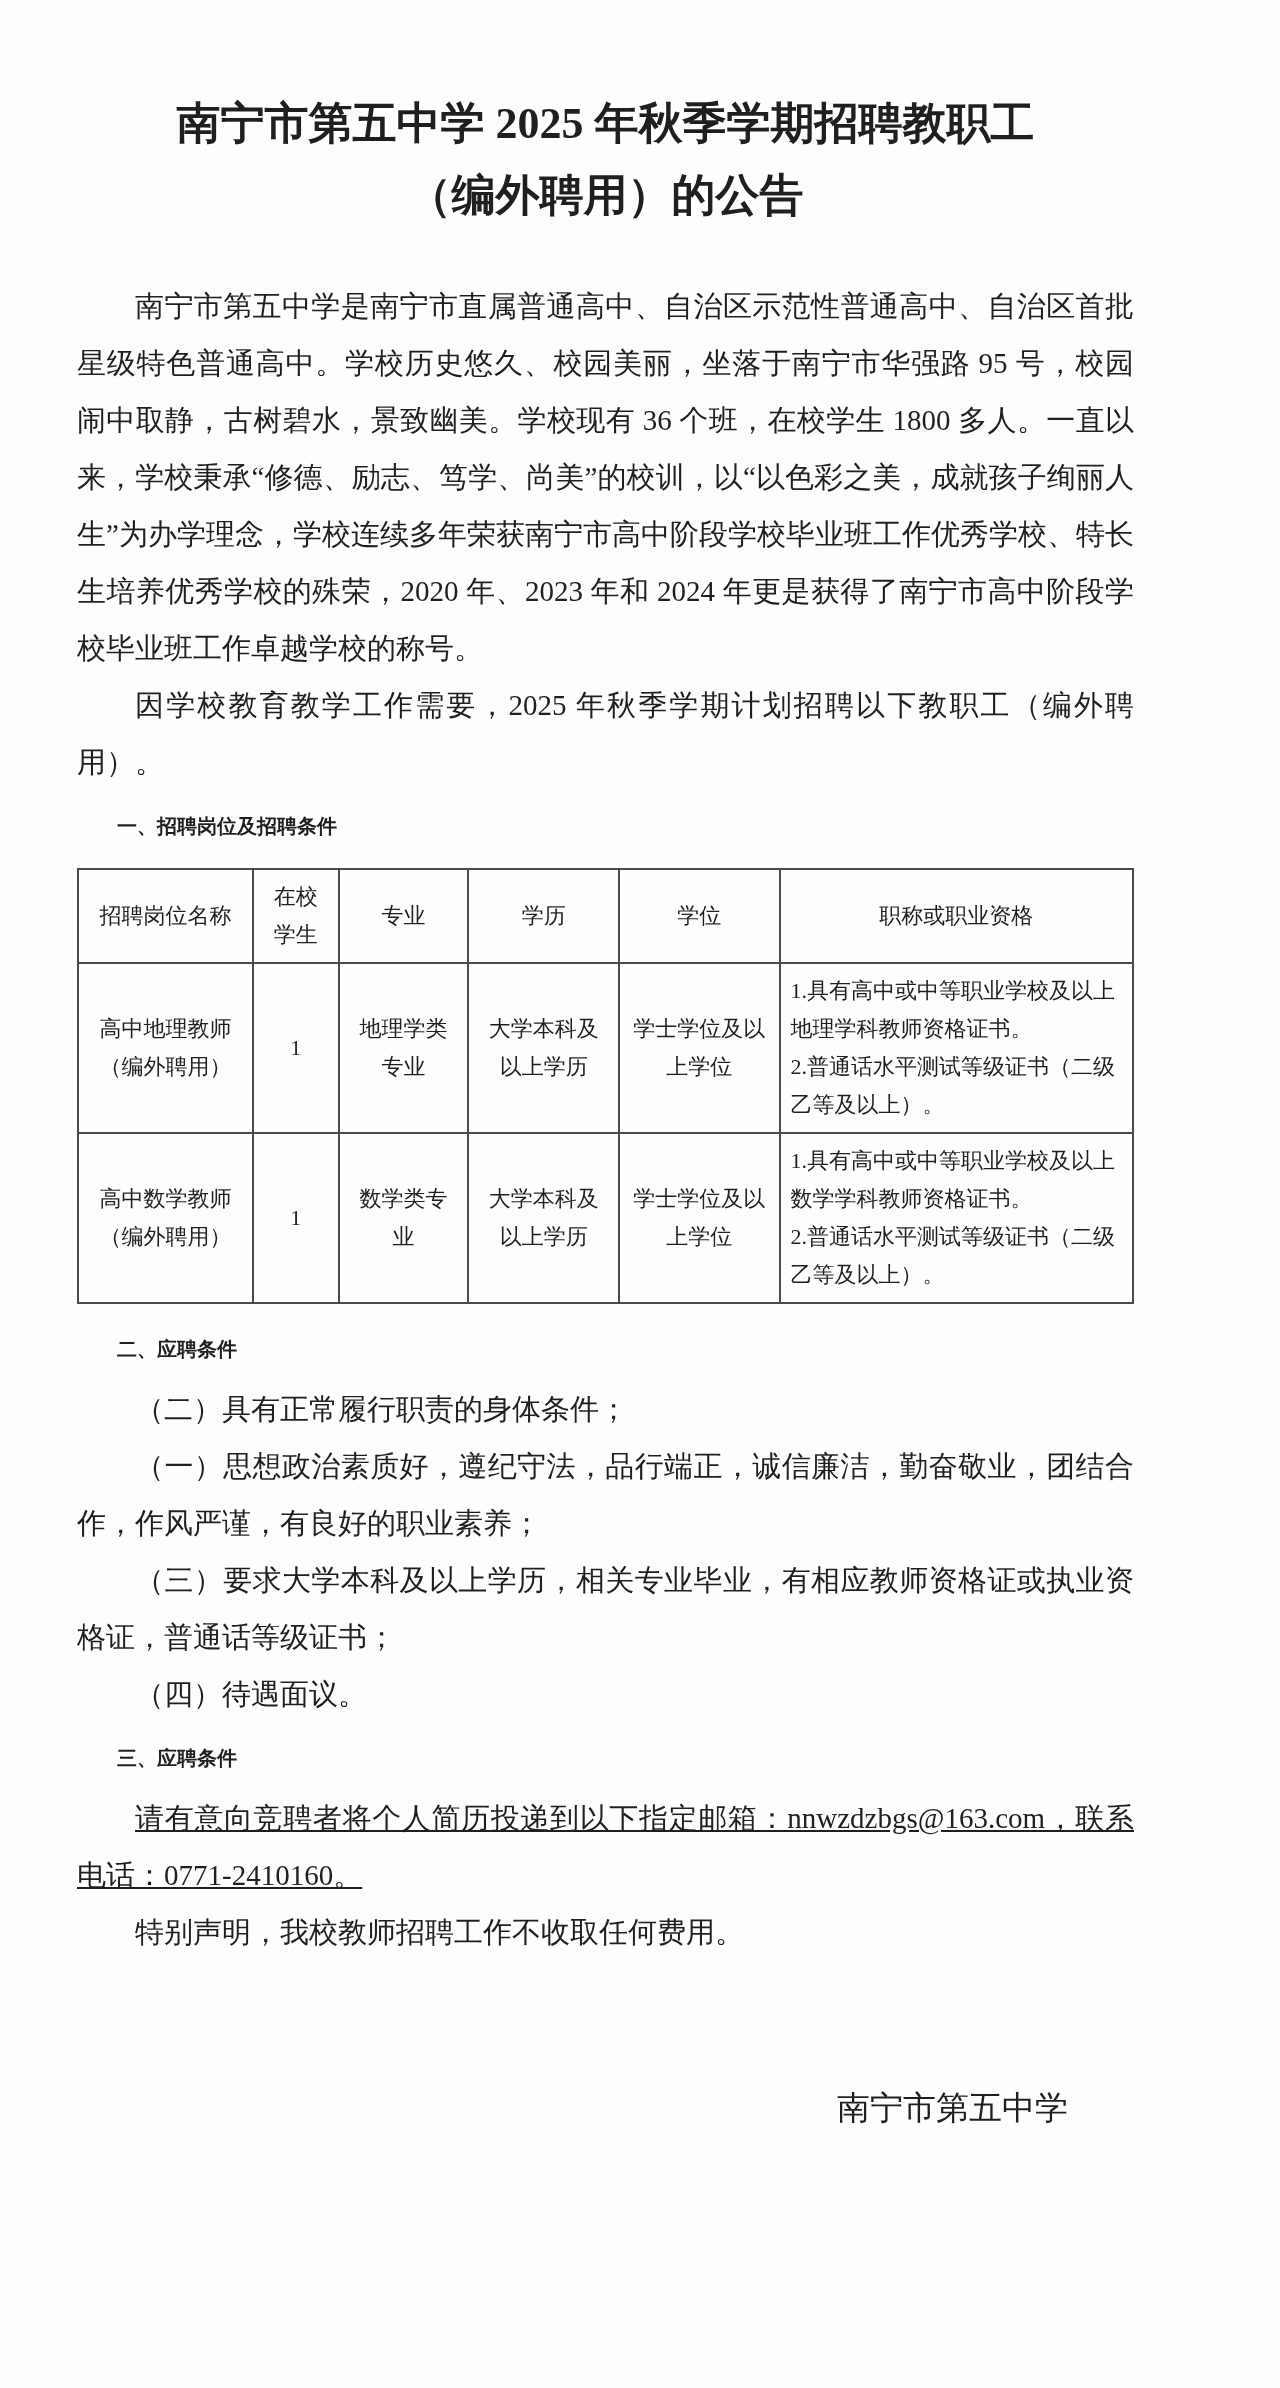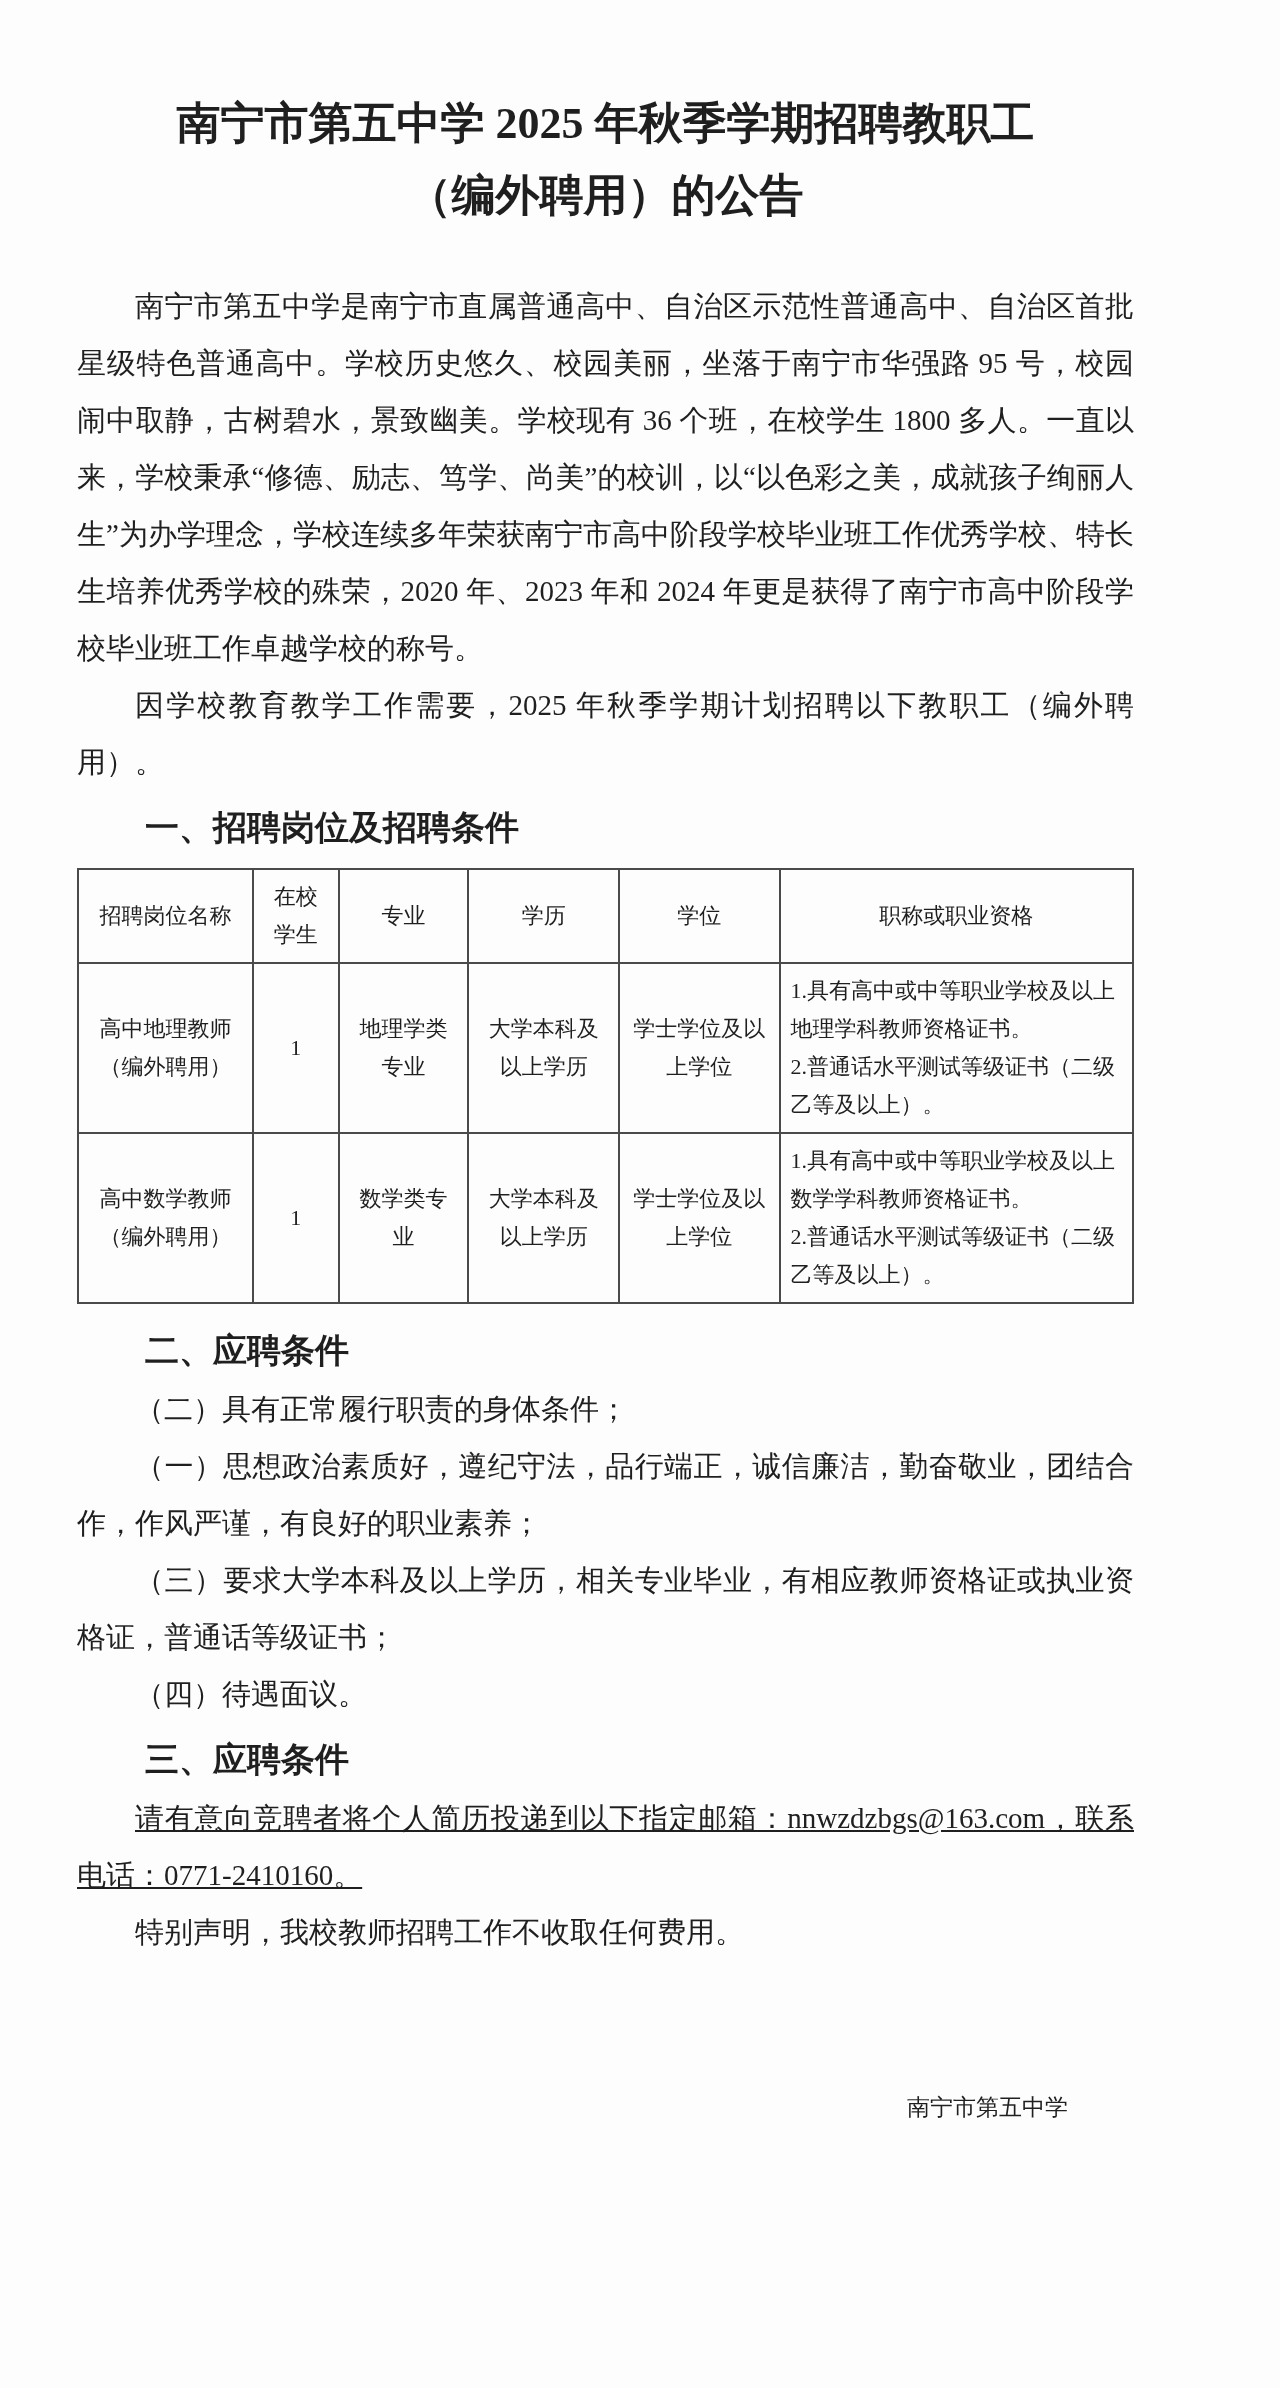--- a/index.html
+++ b/index.html
@@ -22,23 +22,23 @@
     margin: 0 0 46px 0;
   }
   .para {
     font-size: 29px;
     line-height: 57px;
     text-align: justify;
     text-indent: 2em;
     margin: 0;
   }
   .sec-heading {
-    font-family: Liberation Serif, serif;
+    font-family: Liberation Mono, monospace;
     font-weight: bold;
-    font-size: 34px;
+    font-size: 20px;
     line-height: 57px;
     margin: 8px 0 2px 0;
     text-indent: 2em;
   }
   .recruit-table {
     width: 100%;
     border-collapse: collapse;
     table-layout: fixed;
     margin: 12px 0 18px 0;
   }
@@ -54,21 +54,21 @@
   }
   .recruit-table th { height: 94px; }
   .recruit-table td { height: 150px; }
   .qual-cell { text-align: left; }
   .qual-item { text-align: left; }
   .contact-block { margin: 0; text-decoration: underline; }
   .signature {
     margin-top: 116px;
     text-align: right;
     padding-right: 50px;
-    font-size: 23px;
+    font-size: 33px;
     line-height: 62px;
   }
   .signature .org { margin-right: 16px; }
 </style>
 </head>
 <body>
 
 <div class="page">
 
   <h1 class="doc-title">

